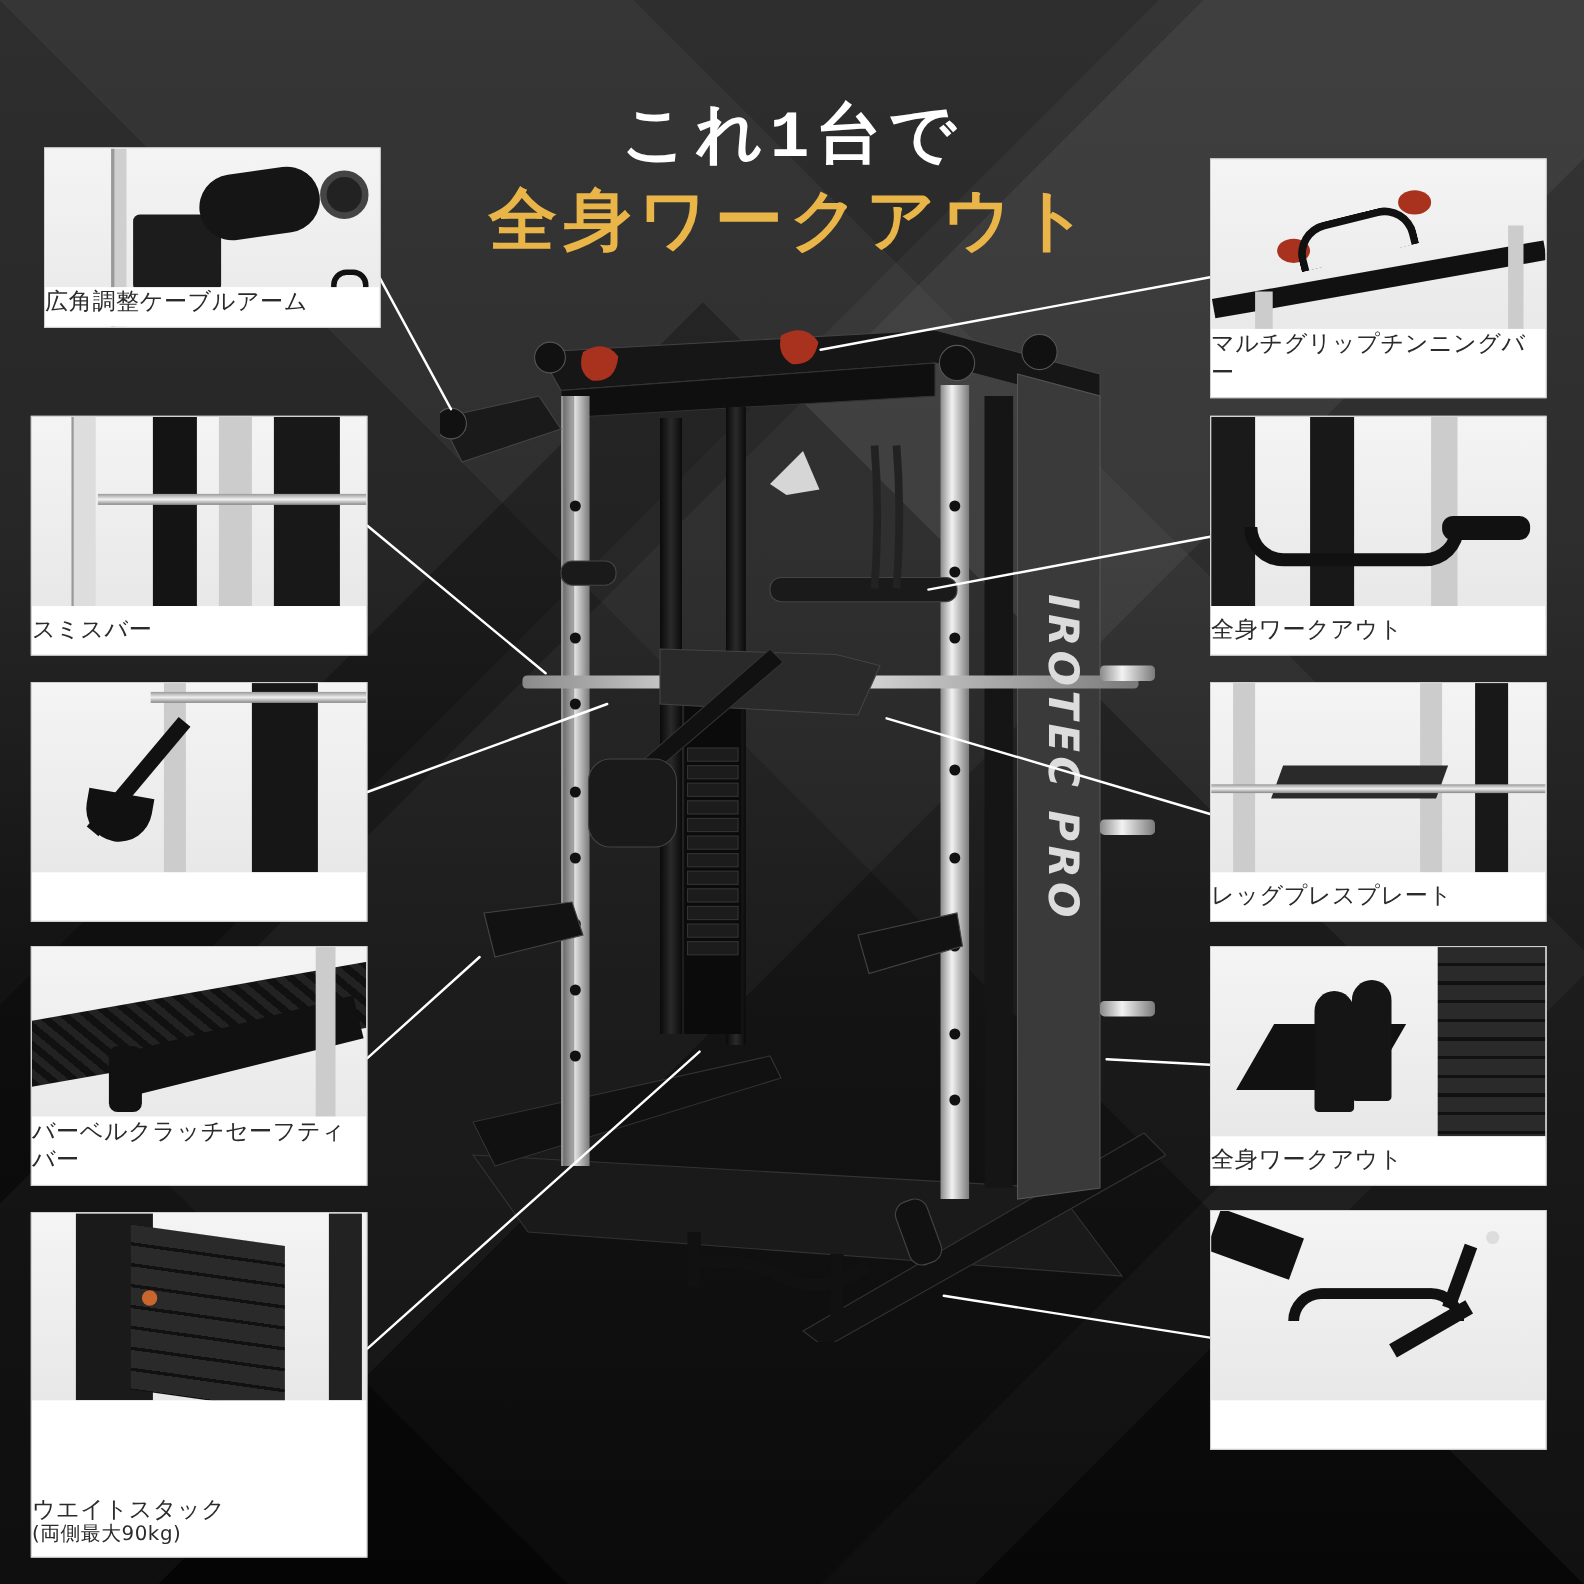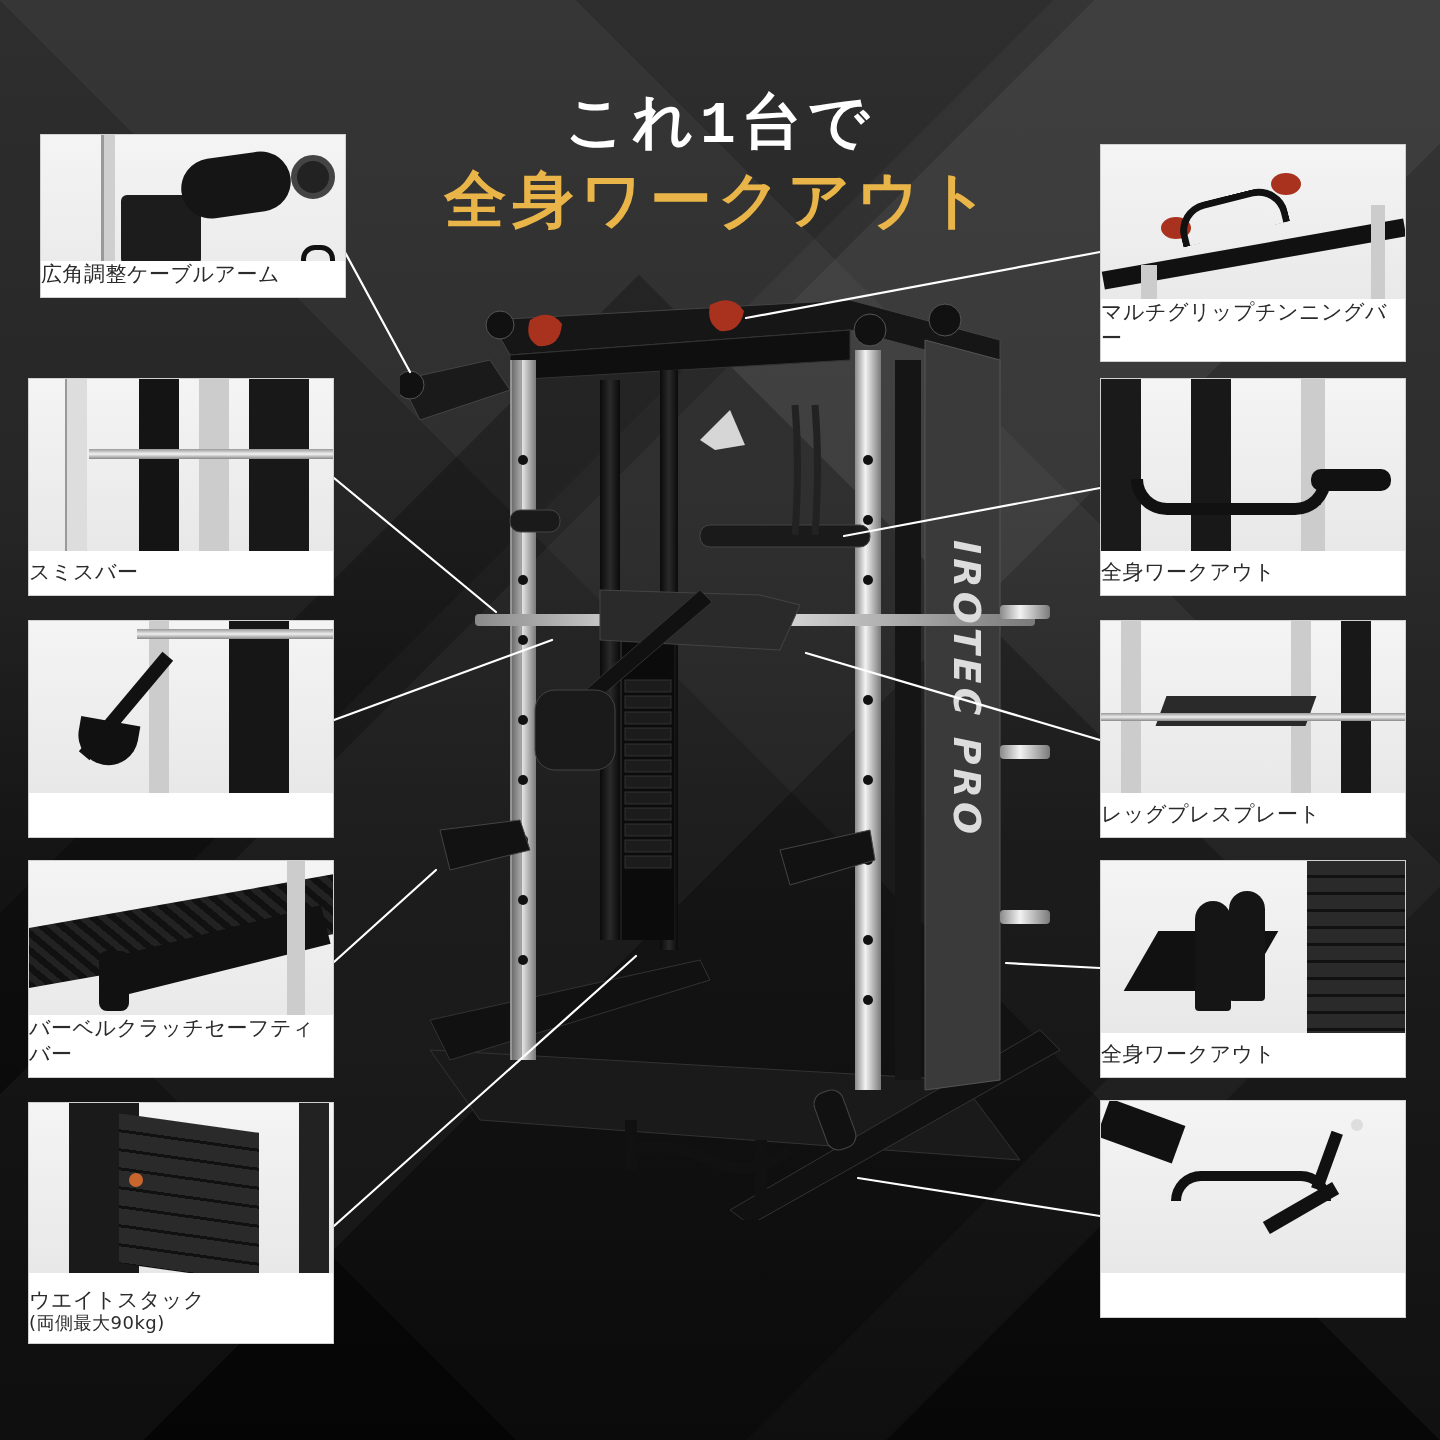--- a/index.html
+++ b/index.html
@@ -221,21 +221,21 @@
 <div class="panel" style="left:28px;top:860px;height:218px;">
   <div class="photo" style="height:172px;">
     <div style="position:absolute;left:0;top:40px;width:306px;height:60px;background:repeating-linear-gradient(45deg,#111 0 6px,#222 6px 12px);transform:skewY(-10deg);"></div>
     <div style="position:absolute;left:80px;top:70px;width:220px;height:40px;background:#111;transform:rotate(-14deg);"></div>
     <div style="position:absolute;left:70px;top:90px;width:30px;height:60px;background:#111;border-radius:8px;"></div>
     <div style="position:absolute;left:258px;top:0;width:18px;height:172px;background:#ccc;"></div>
   </div>
   <div class="label">バーベルクラッチセーフティバー</div>
 </div>
 
-<div class="panel" style="left:28px;top:1102px;height:242px;">
+<div class="panel" style="left:28px;top:1102px;height:314px;">
   <div class="photo" style="height:170px;">
     <div style="position:absolute;left:40px;top:0;width:70px;height:170px;background:#1a1a1a;"></div>
     <div style="position:absolute;left:90px;top:20px;width:140px;height:150px;background:repeating-linear-gradient(180deg,#2a2a2a 0 16px,#111 16px 19px);transform:skewY(8deg);"></div>
     <div style="position:absolute;left:100px;top:70px;width:14px;height:14px;background:#c8662e;border-radius:50%;"></div>
     <div style="position:absolute;left:270px;top:0;width:30px;height:170px;background:#222;"></div>
   </div>
   <div class="label" style="padding-bottom:10px;">
     <span>ウエイトスタック</span>
     <span class="sub">(両側最大90kg)</span>
   </div>

